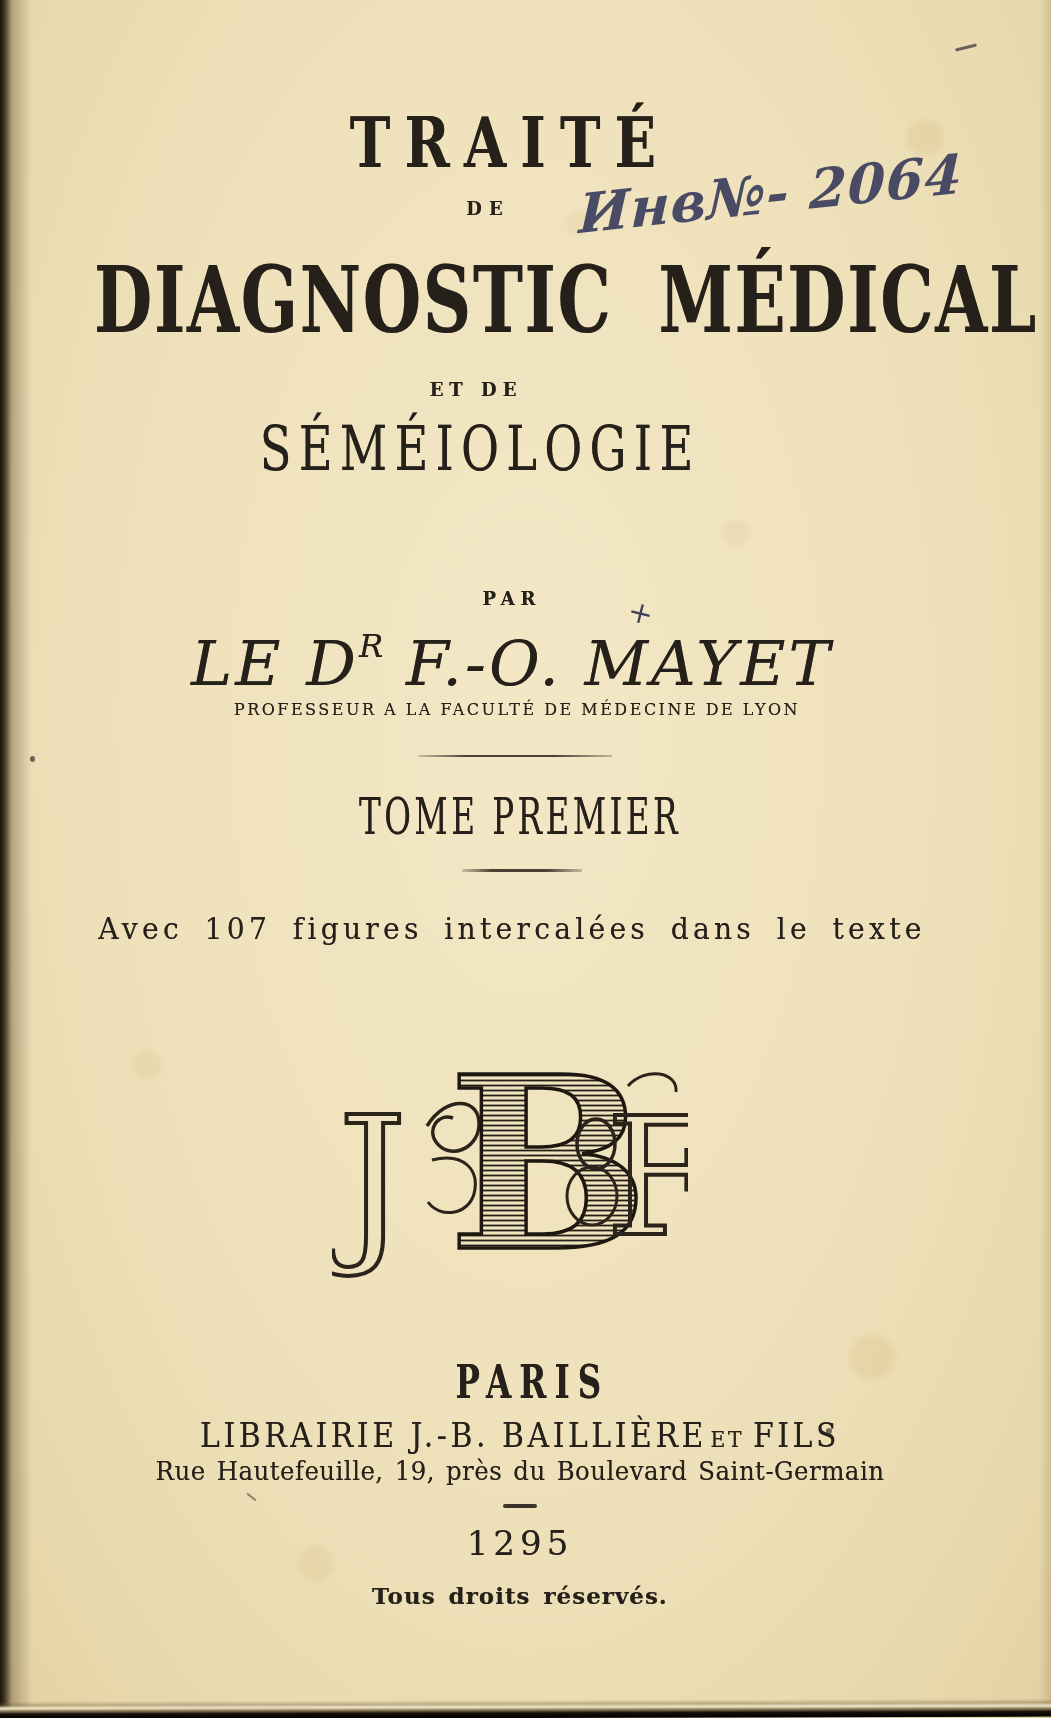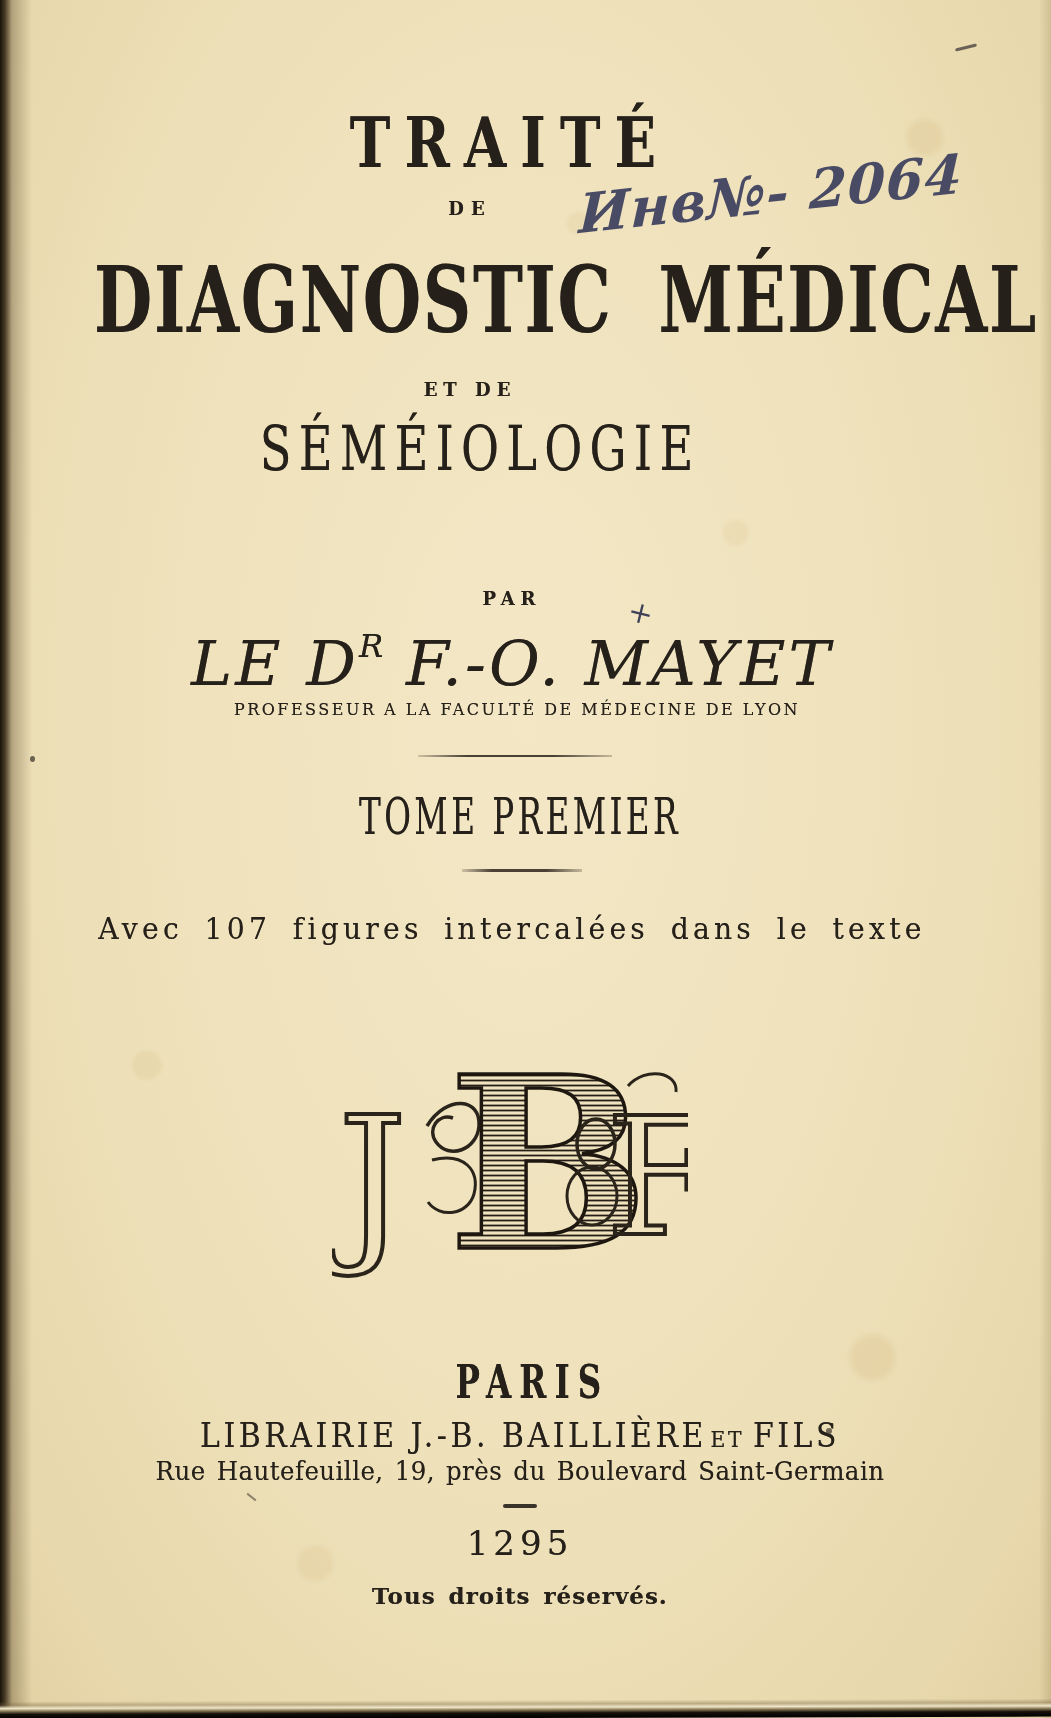--- a/index.html
+++ b/index.html
@@ -16,24 +16,24 @@
       radial-gradient(ellipse at 50% 42%, #f3e7c6 0%, #eee1ba 55%, #e7d7ab 88%, #e1d0a1 100%);
     color:#26201a;
   }
   .abs{position:absolute;line-height:1;}
   .ctr{text-align:center;left:0;}
   .ink{color:#26201a;text-shadow:0 0 .6px rgba(38,32,26,.55);}
 
   
   .traite{top:112px;width:990px;font-size:62px;font-weight:bold;letter-spacing:16px;padding-left:16px;
           transform:scale(.88,1.12);}
-  .de1{top:200px;width:928px;font-size:18px;font-weight:bold;letter-spacing:7px;padding-left:6px;}
+  .de1{top:200px;width:928px;font-size:18px;font-weight:bold;letter-spacing:7px;padding-left:24px;}
   .maintitle{top:258px;width:940px;font-size:84px;font-weight:bold;letter-spacing:2px;word-spacing:26px;
           transform:scale(.8,1.1);white-space:nowrap;}
-  .etde{top:381px;width:940px;font-size:18px;font-weight:bold;letter-spacing:6px;padding-left:0;}
+  .etde{top:381px;width:940px;font-size:18px;font-weight:bold;letter-spacing:6px;padding-left:6px;}
   .semeio{top:420px;width:944px;font-size:58px;letter-spacing:9px;padding-left:9px;transform:scale(.8,1.05);}
   .par{top:590px;width:1024px;font-size:18px;font-weight:bold;letter-spacing:6px;}
   .author{top:630px;width:1024px;font-size:62px;letter-spacing:3px;white-space:nowrap;font-style:italic;}
   .author sup{font-size:.52em;vertical-align:28px;letter-spacing:0;}
   .affil{top:702px;width:1034px;font-size:16px;font-weight:normal;letter-spacing:2.5px;}
   .tome{top:792px;width:1040px;font-size:48px;letter-spacing:5px;transform:scale(.68,1.05);white-space:nowrap;}
   .figures{top:914px;width:1024px;font-size:30px;letter-spacing:4.5px;word-spacing:9px;white-space:nowrap;
           transform:scaleX(.94);}
   .paris{top:1360px;width:1046px;font-size:44px;font-weight:bold;letter-spacing:11px;padding-left:11px;
           transform:scale(.74,1.08);}

